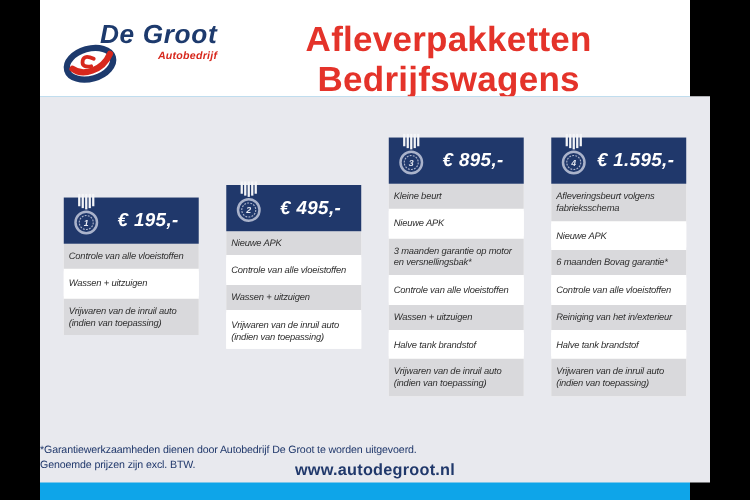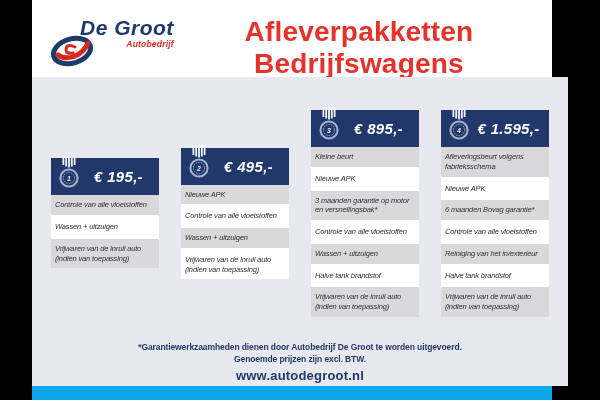--- a/index.html
+++ b/index.html
@@ -46,22 +46,22 @@
   }
   .pkg-body{padding:0;}
   .row{
     padding:5px 4px;margin-bottom:2px;background:#ffffff;
     font-size:7.5px;line-height:1.3;letter-spacing:-.15px;color:#2f2f2f;
   }
   .row:last-child{margin-bottom:0;}
   .row.alt{background:#d9d9dc;}
   
   .notes{
-    position:absolute;left:0;right:0;bottom:20px;text-align:center;
-    color:#20386b;font-size:8.5px;line-height:1.5;font-weight:bold;letter-spacing:-.1px;
+    position:absolute;left:0;right:0;bottom:8px;
+    color:#20386b;font-size:8.5px;line-height:1.5;font-weight:normal;letter-spacing:-.1px;
   }
   .site{
     position:absolute;left:0;right:0;bottom:3px;text-align:center;
     color:#20386b;font-size:13px;font-weight:bold;letter-spacing:.2px;
   }
 </style>
 </head>
 <body>
 
 <div class="stage">

